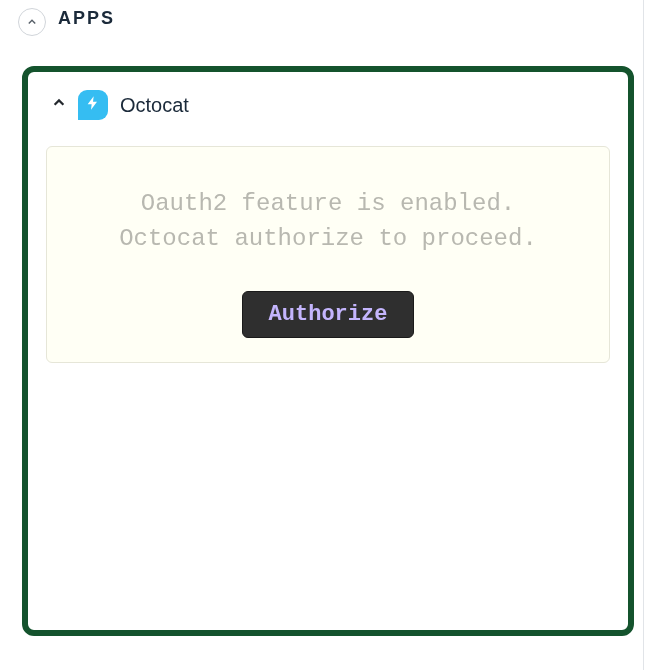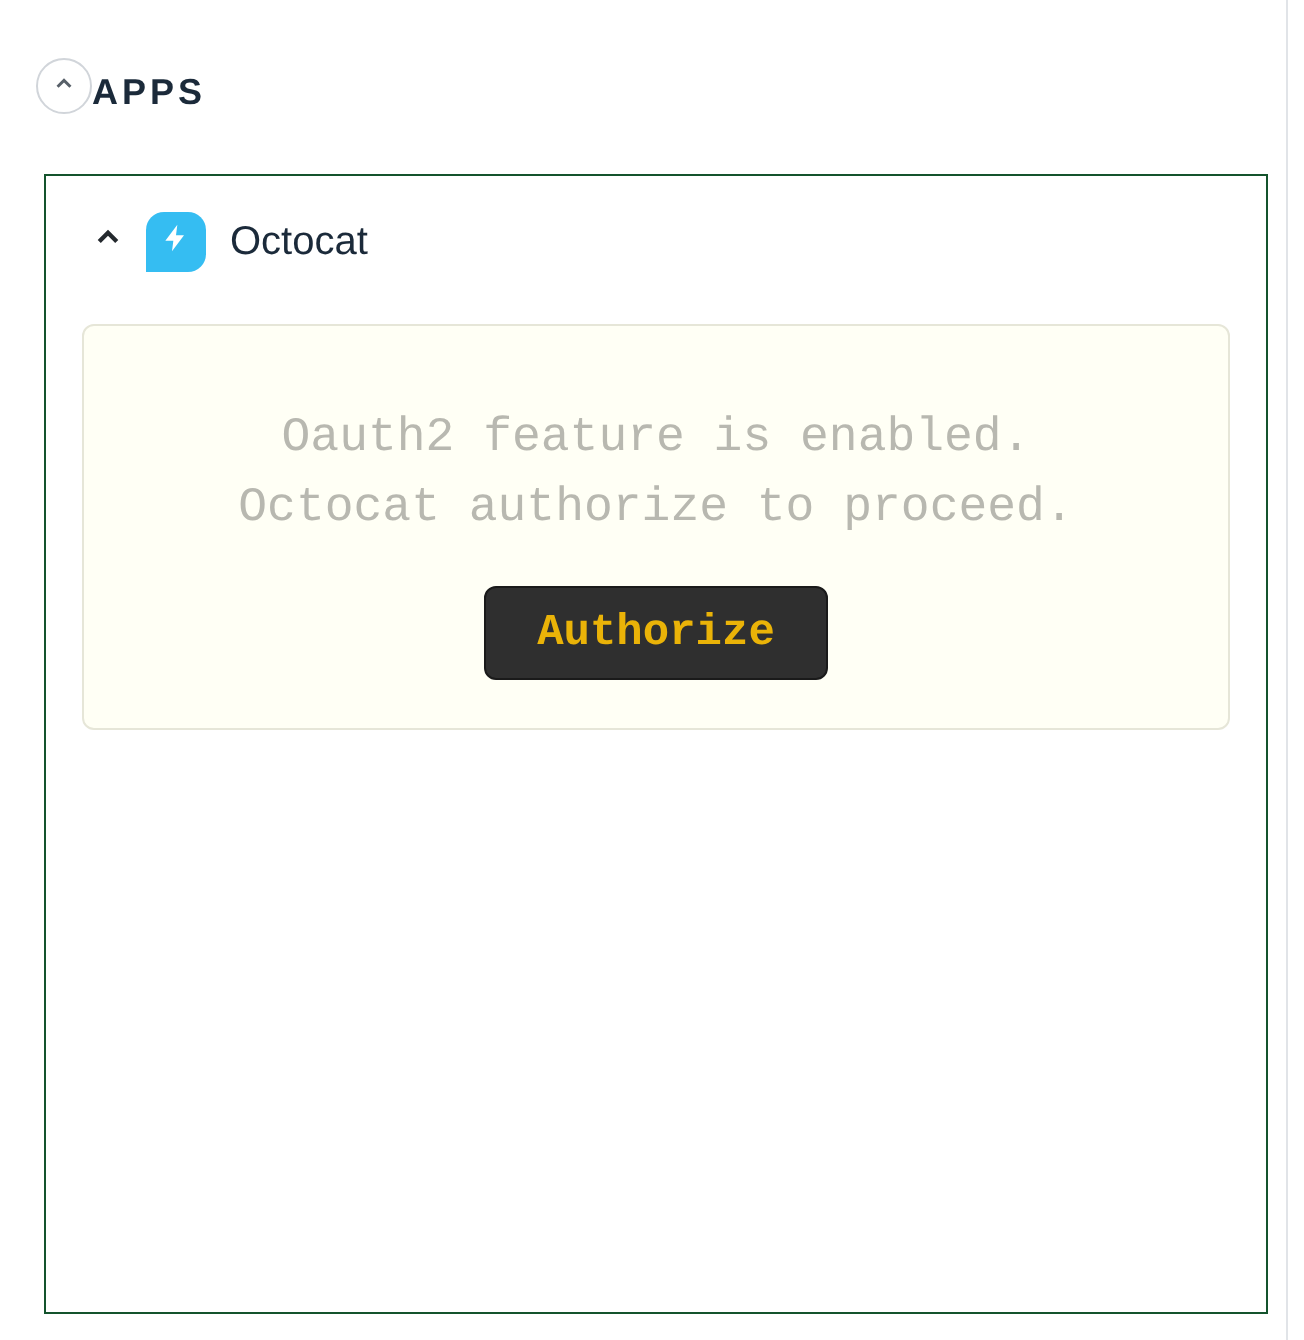--- a/index.html
+++ b/index.html
@@ -18,23 +18,23 @@
     .right-border {
       position: absolute;
       right: 8px;
       top: 0;
       bottom: 0;
       width: 1px;
       background: #e1e4e8;
     }
     .section-header {
       display: flex;
-      align-items: flex-end;
+      align-items: flex-start;
+      gap: 12px;
       padding: 8px 18px;
-      margin-top: 21px;
     }
     .chevron-circle {
       width: 28px;
       height: 28px;
       border-radius: 50%;
       border: 1px solid #d1d5da;
       display: flex;
       align-items: center;
       justify-content: center;
       cursor: pointer;
@@ -46,22 +46,22 @@
       fill: #586069;
     }
     .section-title {
       font-size: 18px;
       font-weight: 600;
       letter-spacing: 2px;
       color: #1b2a3a;
     }
     .card {
       margin: 22px 18px 0 22px;
-      border: 1px solid #14532d;
-      border-radius: 0;
+      border: 6px solid #14532d;
+      border-radius: 12px;
       padding: 18px 18px 30px 18px;
       min-height: 570px;
     }
     .card-header {
       display: flex;
       align-items: center;
       gap: 12px;
       padding-left: 6px;
     }
     .card-chevron {
@@ -105,23 +105,23 @@
       text-align: center;
     }
     .auth-message {
       font-family: "SFMono-Regular", Consolas, "Liberation Mono", Menlo, monospace;
       font-size: 24px;
       color: #b8b8b0;
       line-height: 1.45;
       white-space: pre-line;
     }
     .authorize-btn {
-      margin-top: 20px;
+      margin-top: 34px;
       background: #2f2f2f;
-      color: #eab308;
+      color: #c4b5fd;
       font-family: "SFMono-Regular", Consolas, "Liberation Mono", Menlo, monospace;
       font-size: 22px;
       font-weight: 700;
       border: 1px solid #1a1a1a;
       border-radius: 6px;
       padding: 10px 26px;
       cursor: pointer;
       text-align: right;
     }
   </style>

